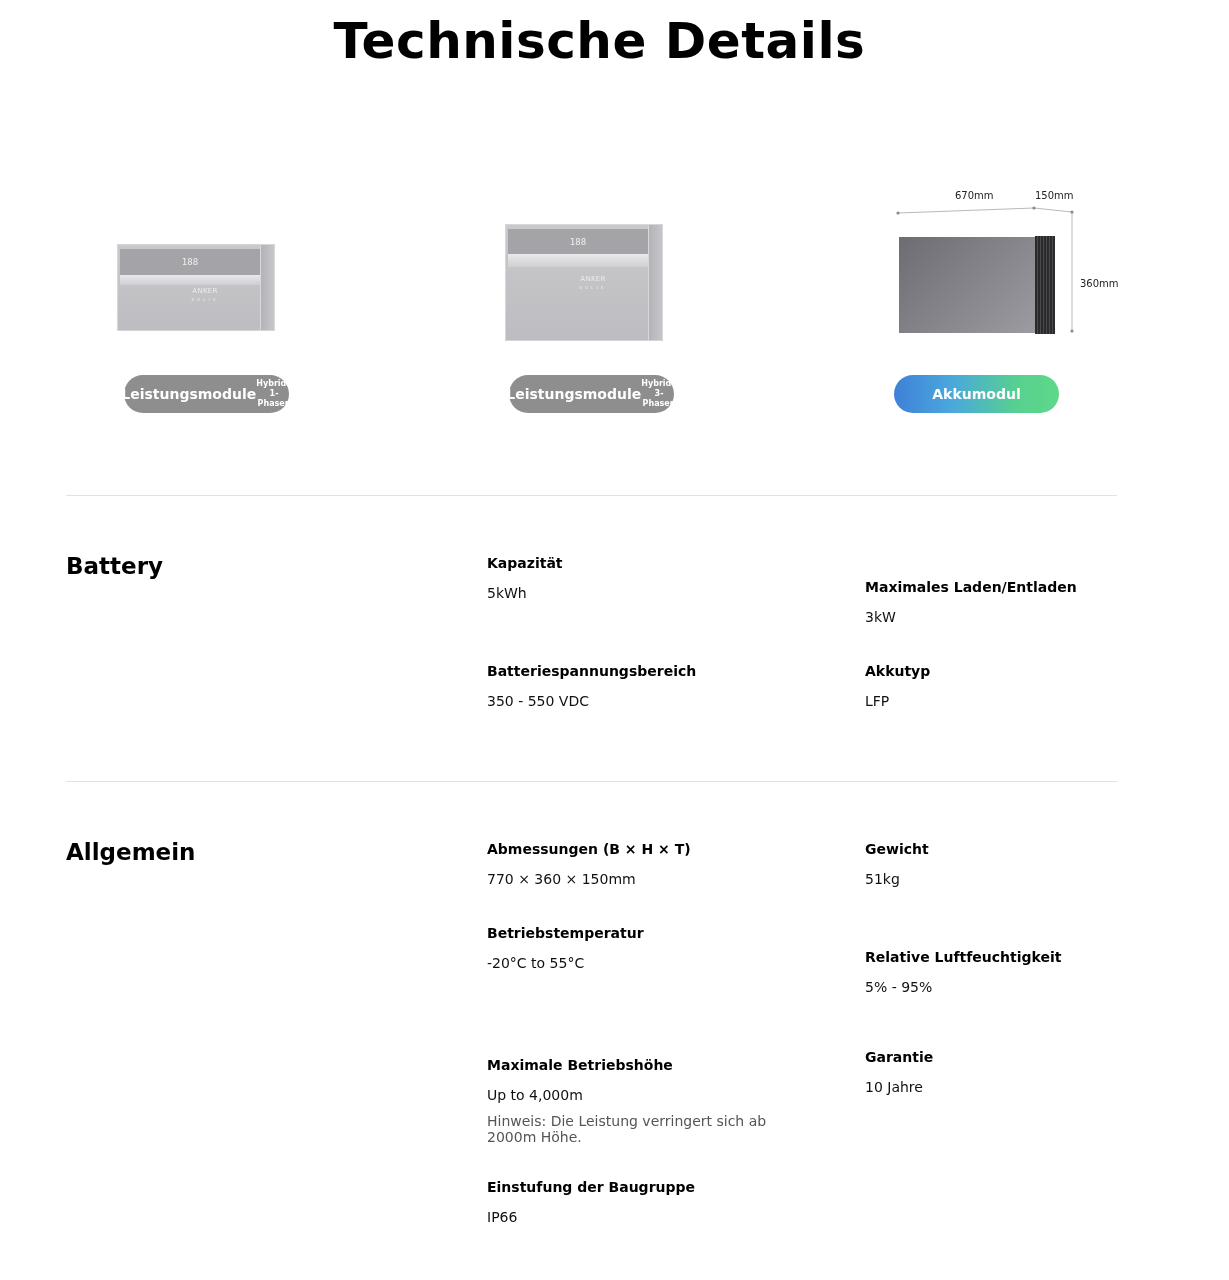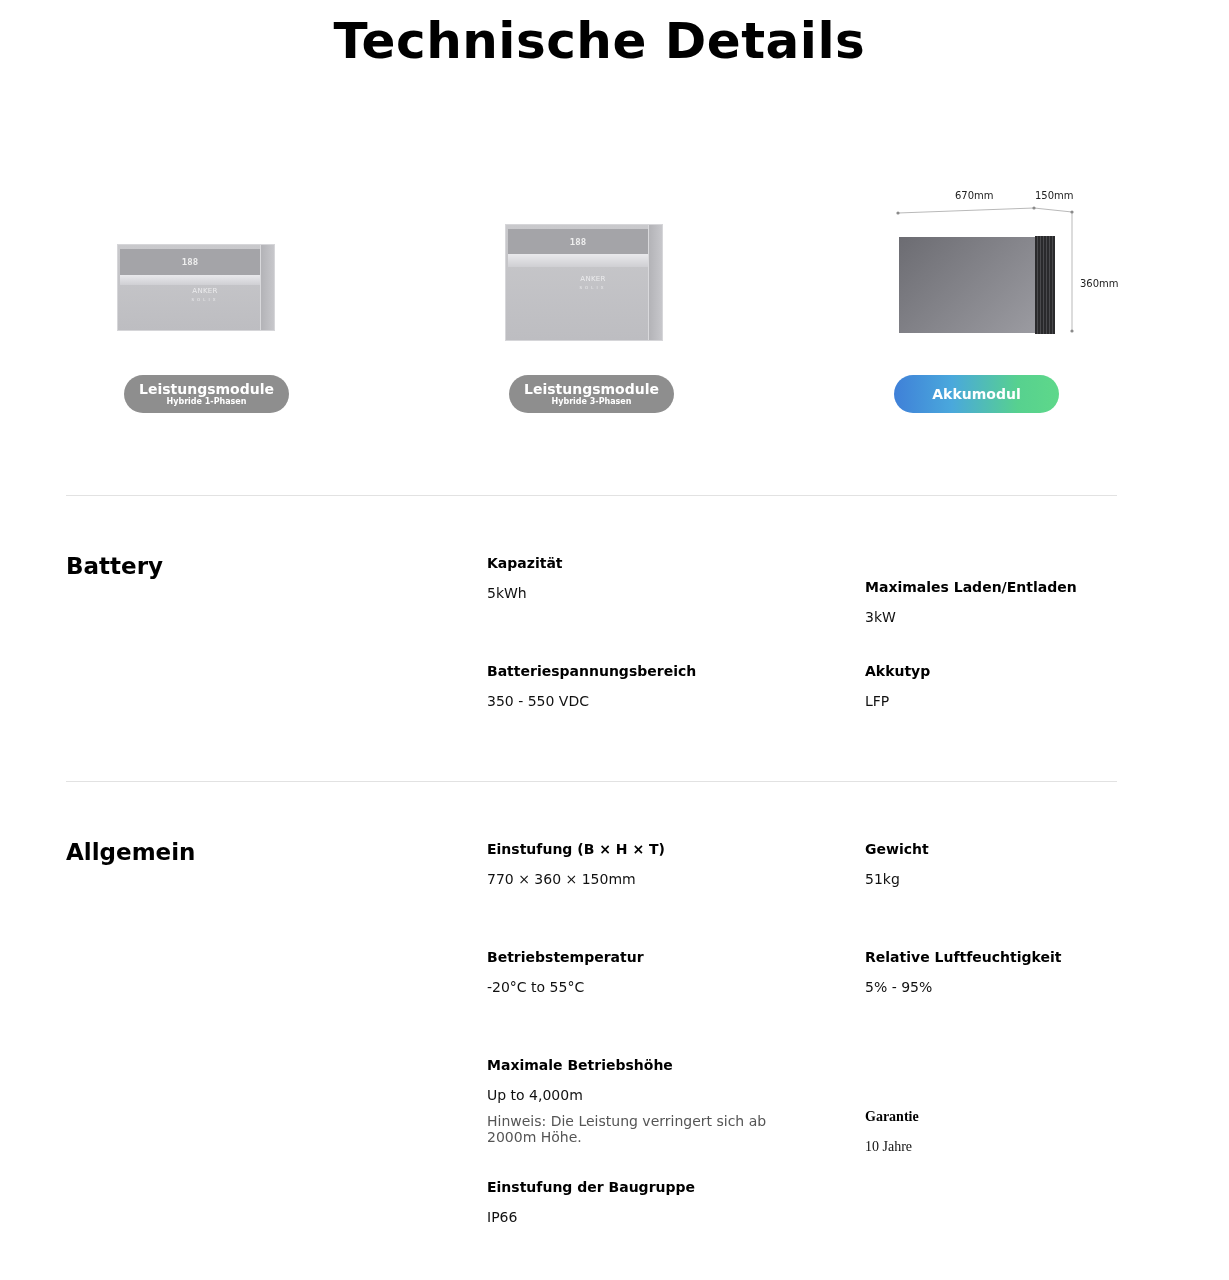--- a/index.html
+++ b/index.html
@@ -24,21 +24,21 @@
   .pm-glow {
     position: absolute; left: 2px; right: 14px; background: linear-gradient(180deg,#e9e9ec,#cfcfd3);
   }
   .pm-side {
     position: absolute; right: 0; top: 0; bottom: 0; width: 14px;
     background: linear-gradient(90deg,#b3b3b7,#c7c7cb);
     border-left: 1px solid #d9d9dc;
   }
   .pm-digits {
     position: absolute; left: 50%; transform: translateX(-50%);
-    color: #efefef; font-family: "DejaVu Sans Mono", monospace; font-weight: bold;
+    color: #efefef; font-family: "DejaVu Sans Mono", monospace; font-weight: normal;
   }
   .pm-logo {
     position: absolute; left: 0; right: 14px; text-align: center;
     color: #ececee; font-family: "DejaVu Sans", sans-serif; padding-left: 32px;
   }
   .pm-logo .brand { font-size: 7px; letter-spacing: 0.3px; display: block; }
   .pm-logo .sub { font-size: 4px; letter-spacing: 3px; display: block; margin-top: 2px; }
 
   
   .bat-face {
@@ -51,21 +51,21 @@
   }
   .dim-label {
     position: absolute; font-size: 10px; color: #222; font-family: "DejaVu Sans", sans-serif;
   }
   .dim-svg { position: absolute; left: 890px; top: 200px; }
 
   
   .pill {
     position: absolute; height: 38px; width: 165px; border-radius: 19px;
     background: #8e8e8e; color: #fff; text-align: center;
-    display: flex; flex-direction: column; justify-content: center; align-items: center;
+    display: flex; justify-content: center; align-items: center;
     cursor: pointer;
   }
   .pill .main { font-size: 14px; font-weight: bold; line-height: 15px; }
   .pill .sub { font-size: 8px; font-weight: bold; line-height: 10px; }
   .pill.active { background: linear-gradient(90deg, #3f80d8 0%, #4aa8dc 35%, #57d18f 75%, #5ed88a 100%); }
   .pill.active .main { font-size: 14px; }
 
   
   .divider { position: absolute; left: 66px; width: 1051px; height: 1px; background: #e2e2e2; }
 
@@ -161,40 +161,40 @@
 <div class="spec" style="left:865px; top:662px;">
   <div class="label">Akkutyp</div>
   <div class="value">LFP</div>
 </div>
 
 <div class="divider" style="top:781px;"></div>
 
 <h2 class="section-title" style="top:839px;">Allgemein</h2>
 
 <div class="spec" style="left:487px; top:840px;">
-  <div class="label">Einstufung (B × H × T)</div>
+  <div class="label">Abmessungen (B × H × T)</div>
   <div class="value">770 × 360 × 150mm</div>
 </div>
 <div class="spec" style="left:865px; top:840px;">
   <div class="label">Gewicht</div>
   <div class="value">51kg</div>
 </div>
-<div class="spec" style="left:487px; top:948px;">
+<div class="spec" style="left:487px; top:924px;">
   <div class="label">Betriebstemperatur</div>
   <div class="value">-20°C to 55°C</div>
 </div>
 <div class="spec" style="left:865px; top:948px;">
   <div class="label">Relative Luftfeuchtigkeit</div>
   <div class="value">5% - 95%</div>
 </div>
 <div class="spec" style="left:487px; top:1056px;">
   <div class="label">Maximale Betriebshöhe</div>
   <div class="value">Up to 4,000m</div>
   <div class="note">Hinweis: Die Leistung verringert sich ab 2000m Höhe.</div>
 </div>
-<div class="spec" style="left:865px; top:1108px;font-family:Liberation Serif, serif;">
+<div class="spec" style="left:865px; top:1048px;">
   <div class="label">Garantie</div>
   <div class="value">10 Jahre</div>
 </div>
 <div class="spec" style="left:487px; top:1178px;">
   <div class="label">Einstufung der Baugruppe</div>
   <div class="value">IP66</div>
 </div>
 
 </body></html>

